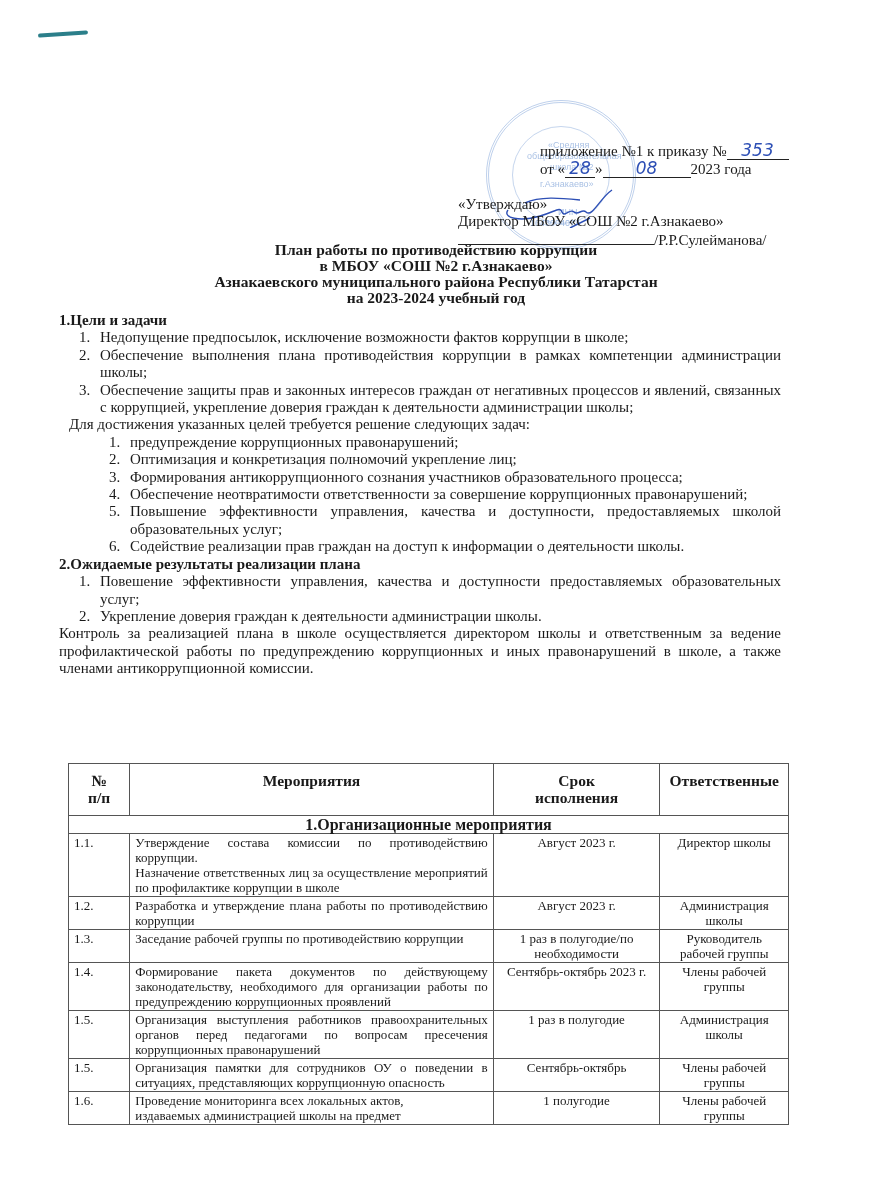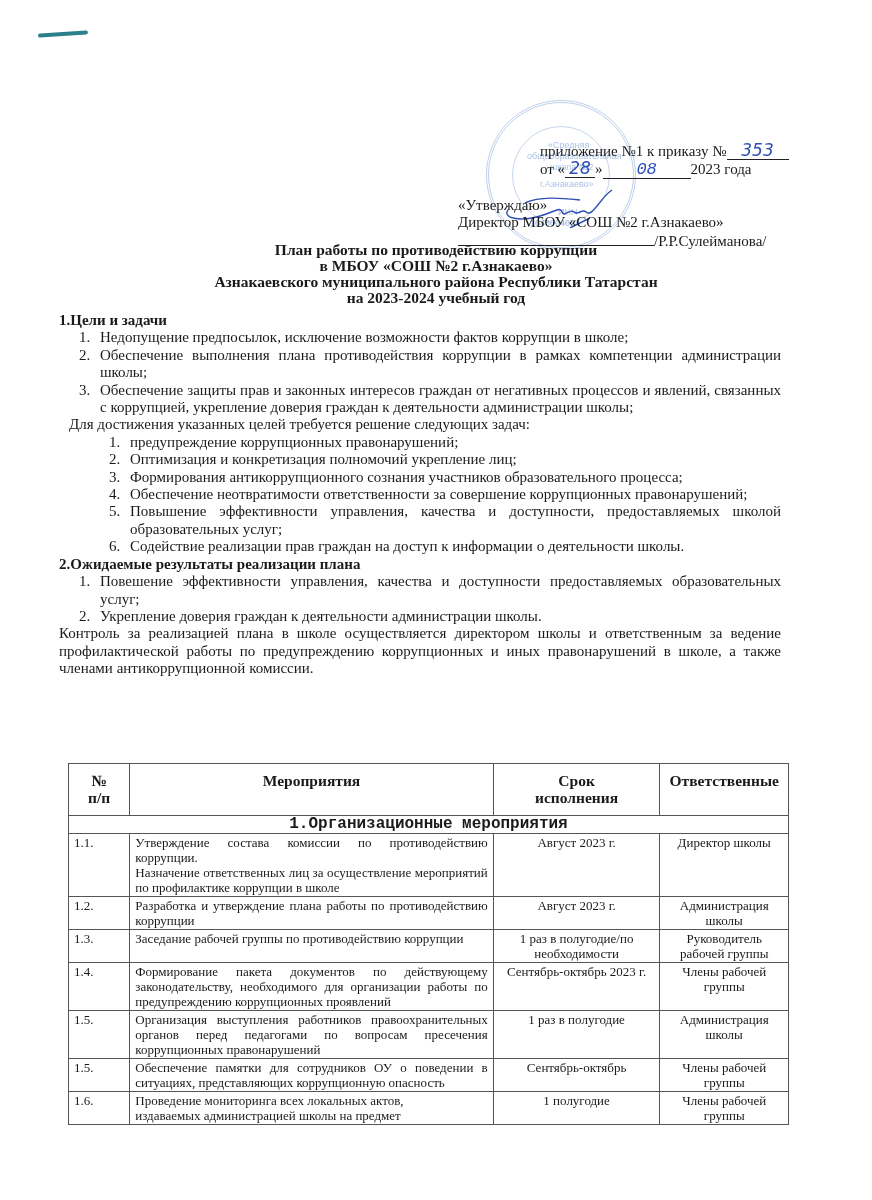--- a/index.html
+++ b/index.html
@@ -29,21 +29,21 @@
   .goals li, .results li { display: flex; padding-left: 20px; text-align: justify; }
   .tasks li { display: flex; padding-left: 50px; text-align: justify; }
   .num { width: 21px; flex: none; }
   .txt { flex: 1; }
   .intro { padding-left: 10px; }
   .control { text-align: justify; }
   table.plan { position: absolute; left: 68px; top: 763px; width: 721px; border-collapse: collapse;
                font-size: 13px; line-height: 15px; }
   table.plan td, table.plan th { border: 1px solid #555; vertical-align: top; padding: 1px 5px; }
   table.plan th { font-size: 15.5px; line-height: 17px; font-weight: bold; text-align: center; padding: 8px 4px 0 4px; height: 43px; }
-  table.plan .sec td { font-weight: bold; font-size: 16px; text-align: center; padding: 0; line-height: 17px; font-family: Liberation Mono, monospace; }
+  table.plan .sec td { font-weight: bold; font-size: 16px; text-align: center; padding: 0; line-height: 17px; }
   .c1 { width: 50px; }
   .c2 { width: 351px; text-align: justify; }
   .c3 { width: 155px; text-align: center; }
   .c4 { width: 117px; text-align: center; }
   .stamp-text { position: absolute; font-family: "Liberation Sans", sans-serif; font-size: 9px;
                 color: rgba(110,150,210,0.6); }
 </style>
 </head>
 <body>
 
@@ -60,21 +60,21 @@
 
 <svg class="signature" viewBox="0 0 120 40">
   <path d="M8 22 C 2 30, 20 34, 40 28 C 55 24, 60 18, 62 24 C 64 30, 70 20, 74 24 C 78 28, 82 20, 86 24 C 92 30, 100 10, 112 2 M 90 30 L 70 40 M 25 15 C 40 8, 60 10, 80 12" fill="none" stroke="#2d4fb5" stroke-width="1.4"></path>
 </svg>
 
 <div class="approval">
   <div class="line r1">
     <span>приложение №1 к приказу №</span><span class="uline hand" style="width:62px;">353</span>
   </div>
   <div class="line r2">
-    <span>от «</span><span class="uline hand" style="width:30px;">28</span><span>»</span><span class="uline hand" style="width:88px;font-family:Liberation Mono, monospace;">08</span><span>2023 года</span>
+    <span>от «</span><span class="uline hand" style="width:30px;">28</span><span>»</span><span class="uline hand" style="width:88px;">08</span><span>2023 года</span>
   </div>
   <div class="gap"></div>
   <div class="line">«Утверждаю»</div>
   <div class="line">Директор МБОУ «СОШ №2 г.Азнакаево»</div>
   <div class="line">
     <span class="uline" style="width:196px;height:14px;"></span><span>/Р.Р.Сулейманова/</span>
   </div>
 </div>
 
 <div class="title">
@@ -195,21 +195,21 @@
     <td class="c1">1.5.</td>
     <td class="c2">
           <div>Организация выступления работников правоохранительных органов перед педагогами по вопросам пресечения коррупционных правонарушений</div>
         </td>
     <td class="c3">1 раз в полугодие</td>
     <td class="c4">Администрация школы</td>
   </tr>
   <tr>
     <td class="c1">1.5.</td>
     <td class="c2">
-          <div>Обеспечение памятки для сотрудников ОУ о поведении в ситуациях, представляющих коррупционную опасность</div>
+          <div>Организация памятки для сотрудников ОУ о поведении в ситуациях, представляющих коррупционную опасность</div>
         </td>
     <td class="c3">Сентябрь-октябрь</td>
     <td class="c4">Члены рабочей группы</td>
   </tr>
   <tr>
     <td class="c1">1.6.</td>
     <td class="c2" style="text-align:left;">
           <div>Проведение мониторинга всех локальных актов,</div>
           <div>издаваемых администрацией школы на предмет</div>
         </td>

